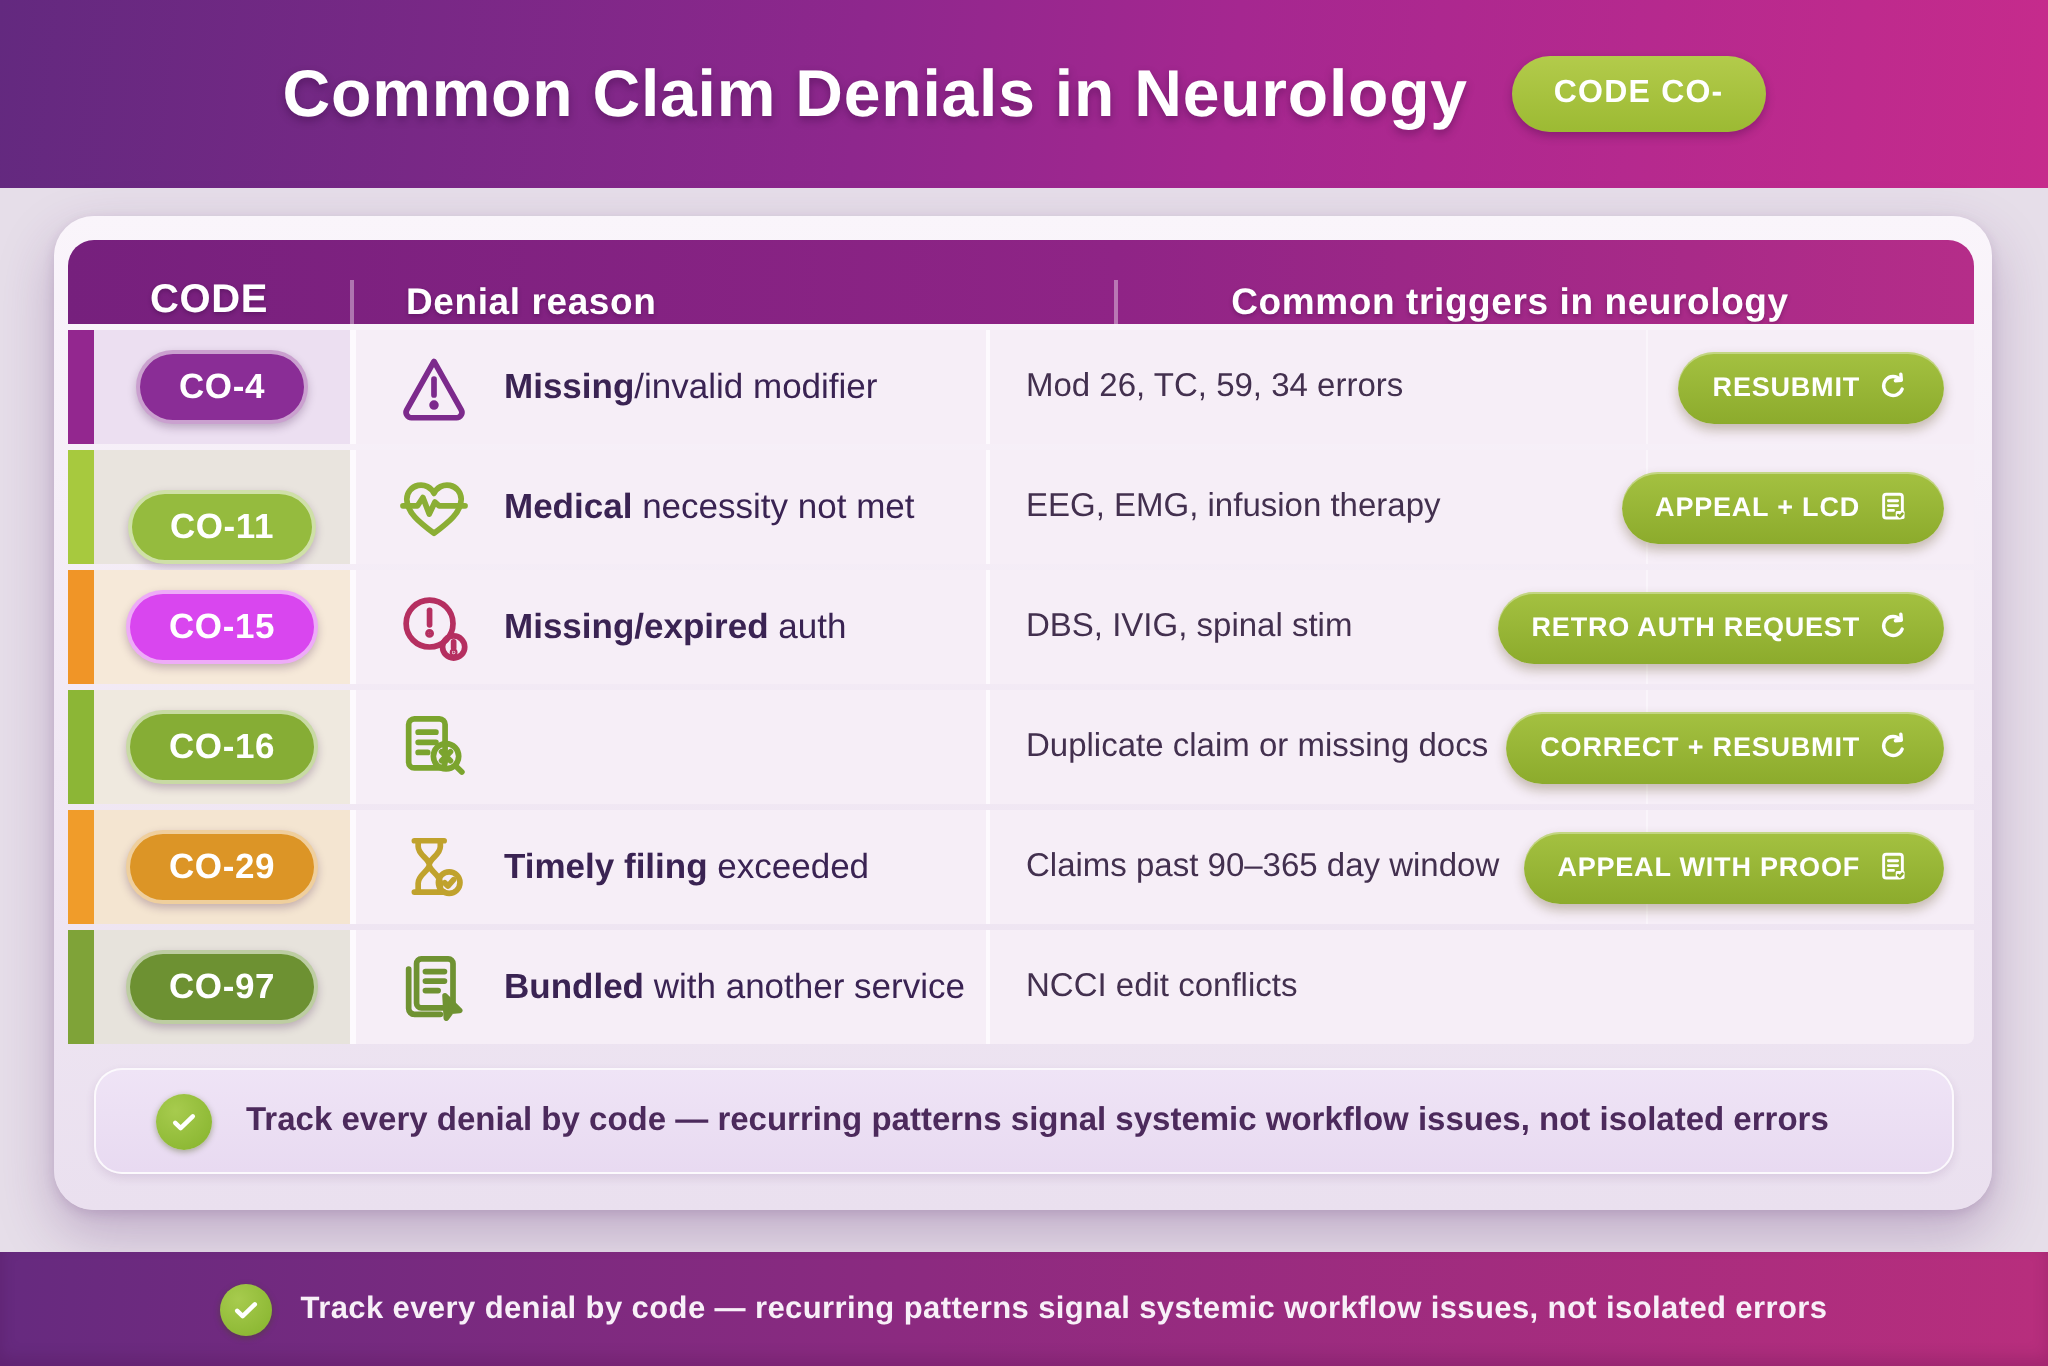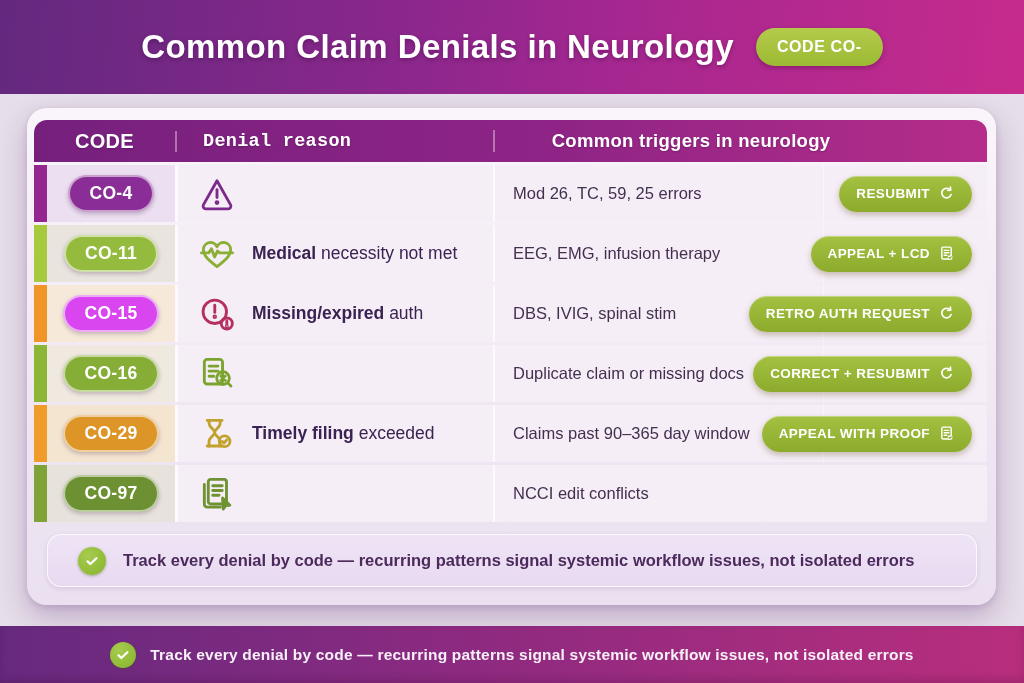--- a/index.html
+++ b/index.html
@@ -32,30 +32,30 @@
     position:absolute; left:27px; top:108px; width:969px; height:497px;
     background:linear-gradient(180deg,#faf5fb 0%,#f1e8f4 55%,#eae0ef 100%);
     border-radius:20px;
     box-shadow:0 12px 28px rgba(90,40,110,.28), 0 2px 6px rgba(90,40,110,.15);
   }
   .table { position:absolute; left:7px; top:12px; width:953px; }
   
   .thead {
     display:flex; height:42px; border-radius:13px 13px 0 0; overflow:hidden;
     background:linear-gradient(90deg,#76207d 0%,#8f2486 55%,#b52d89 100%);
-    align-items:center;
+    align-items:flex-end;
   }
   .hcell {
     display:flex; align-items:center; justify-content:center;
     color:#fff; font-weight:700; font-size:18.5px; letter-spacing:.3px;
     text-shadow:0 1px 2px rgba(40,0,50,.3);
   }
   .hcell + .hcell { border-left:2px solid rgba(255,255,255,.38); }
   .h-code { width:141px; font-size:20px; }
-  .h-reason { width:318px; justify-content:flex-start; padding-left:26px;font-family:Liberation Mono, monospace; }
+  .h-reason { width:382px; justify-content:flex-start; padding-left:26px; }
   .h-trigger { width:394px; }
   .h-action { width:164px; }
   
   .row { display:flex; height:57px; margin-top:3px; background:#f6eef7; }
   .row:last-child { border-radius:0 0 4px 4px; }
   .accent { width:13px; flex:none; }
   .cell { display:flex; align-items:center; }
   .cell.code { width:128px; justify-content:center; }
   .cell.reason { width:318px; padding-left:19px; border-left:3px solid #fdfafe; }
   .cell.triggers { width:330px; padding-left:18px; border-left:2px solid #fdfafe; }
@@ -129,40 +129,41 @@
         <span class="pill" style="background: rgb(138, 45, 150);">CO-4</span>
       </div>
       <div class="cell reason">
         <span class="ricon" style="color: rgb(124, 42, 140);">
           <svg viewBox="0 0 24 24" fill="none" stroke="currentColor" stroke-width="1.8" stroke-linecap="round" stroke-linejoin="round">
             <path d="M12 3.6 20.6 18.9a1.7 1.7 0 0 1-1.5 2.5H4.9a1.7 1.7 0 0 1-1.5-2.5L12 3.6z"></path>
             <path d="M12 9.2v5"></path>
               <circle cx="12" cy="17.4" r="0.6" fill="currentColor"></circle>
           </svg>
         </span>
-      </div>
-      <div class="cell triggers">
-          <span class="trig">Mod 26, TC, 59, 25 errors</span>
+        <span class="rtext"><b>Missing</b><span>/invalid modifier</span></span>
+      </div>
+      <div class="cell triggers">
+          <span class="trig">Mod 26, TC, 59, 34 errors</span>
         </div>
       <div class="cell action">
         <button class="act">
           <span>RESUBMIT</span>
           <span class="aicon">
             <svg viewBox="0 0 20 20" fill="none" stroke="#fff" stroke-width="2" stroke-linecap="round" stroke-linejoin="round">
               <path d="M15.4 11.2a5.6 5.6 0 1 1-1.1-5.5"></path>
                 <path d="M14.6 2.4l.3 3.6-3.5.3"></path>
             </svg>
           </span>
         </button>
       </div>
     </div>
 
     <div class="row">
       <div class="accent" style="background: rgb(167, 201, 62);"></div>
-      <div class="cell code" style="background: rgb(233, 228, 222);">
+      <div class="cell code" style="background: rgb(233, 228, 222); align-items: flex-end;">
         <span class="pill" style="background: rgb(149, 187, 62);">CO-11</span>
       </div>
       <div class="cell reason">
         <span class="ricon" style="color: rgb(139, 174, 53);">
           <svg viewBox="0 0 24 24" fill="none" stroke="currentColor" stroke-width="1.8" stroke-linecap="round" stroke-linejoin="round">
             <path d="M12 20C7.4 16.5 3.4 13.4 3.4 9.2a4.5 4.5 0 0 1 8.6-1.8 4.5 4.5 0 0 1 8.6 1.8c0 4.2-4 7.3-8.6 10.8z"></path>
             <path d="M2.2 11.3h4.6l1.7-2.6 2 5.2 1.8-3.8 1.3 1.2h8.2"></path>
           </svg>
         </span>
         <span class="rtext"><b>Medical</b><span> necessity not met</span></span>
@@ -292,20 +293,21 @@
       </div>
       <div class="cell reason">
         <span class="ricon" style="color: rgb(111, 146, 50);">
           <svg viewBox="0 0 24 24" fill="none" stroke="currentColor" stroke-width="1.8" stroke-linecap="round" stroke-linejoin="round">
             <rect x="6.5" y="2.8" width="11.5" height="15.5" rx="1.5"></rect>
             <path d="M9.3 6.8h6M9.3 9.8h6M9.3 12.8h4"></path>
             <path d="M4 6v12.5A1.8 1.8 0 0 0 5.8 20.3H14"></path>
             <path d="M15.5 14.5l4.6 4.6-2.6.2-1.6 2.2z" fill="currentColor"></path>
           </svg>
         </span>
+        <span class="rtext"><b>Bundled</b><span> with another service</span></span>
       </div>
       <div class="cell triggers">
           <span class="trig">NCCI edit conflicts</span>
         </div>
     </div>
 
   </div>
 
   <div class="note">
     <span class="checkcircle">

